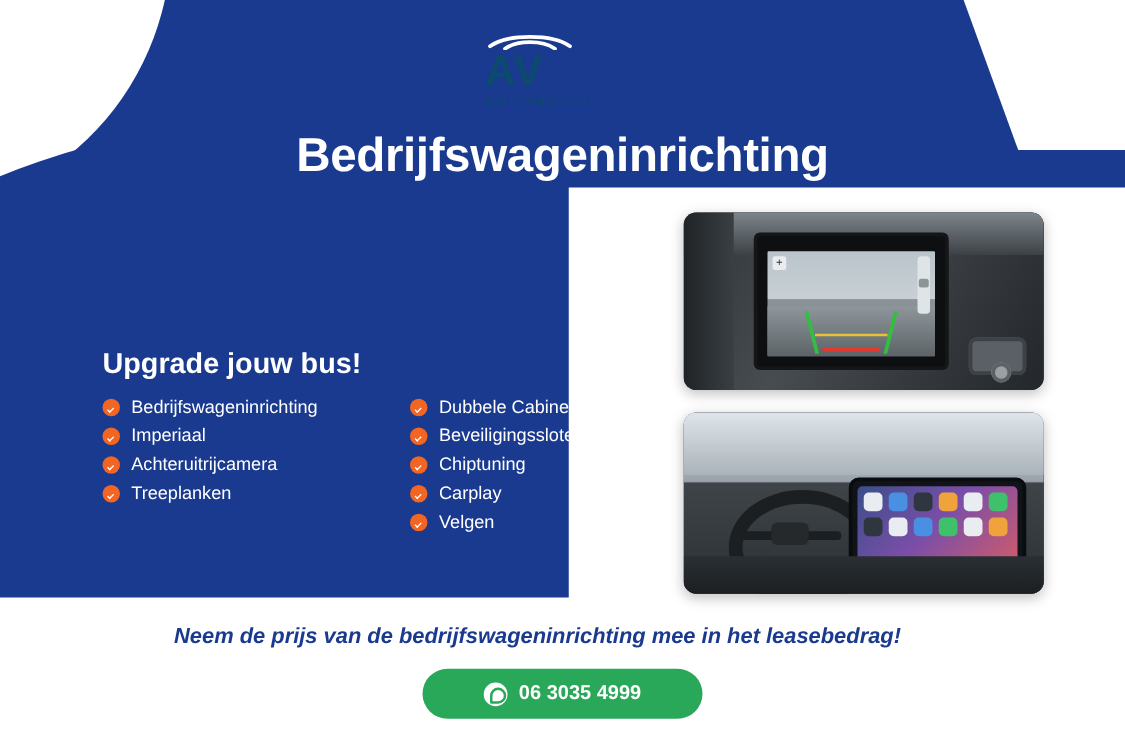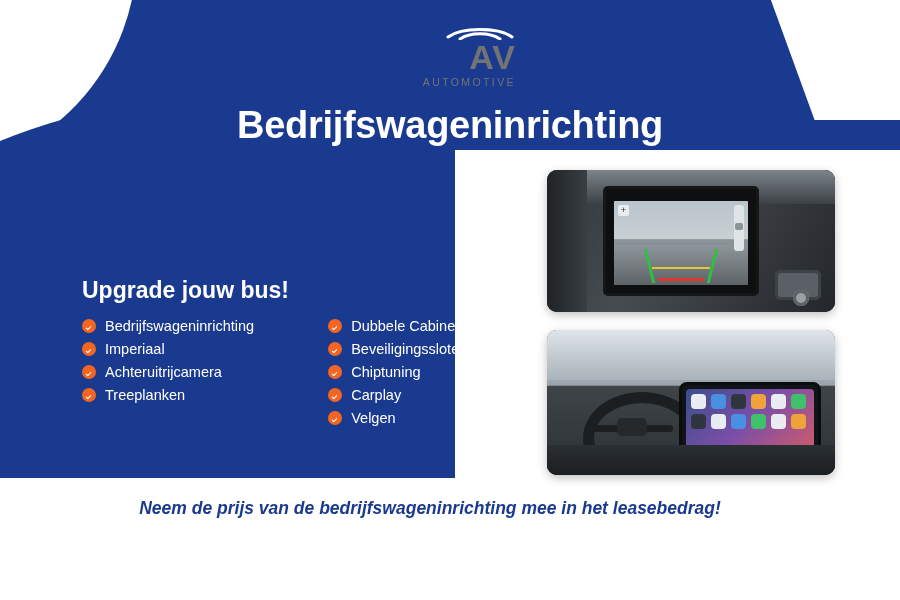--- a/index.html
+++ b/index.html
@@ -88,22 +88,22 @@
     height: 340px;
     background: #ffffff;
   }
 
   
   .logo {
     position: absolute;
     left: 388px;
     top: 26px;
     width: 128px;
-    text-align: right;
-    color: #737373;
+    text-align: left;
+    color: #0c4a6e;
   }
   .logo .arcs {
     display: block;
     height: 14px;
     line-height: 14px;
   }
   .logo .logo-mark {
     font-size: 34px;
     font-weight: bold;
     letter-spacing: 1px;
@@ -472,14 +472,18 @@
         <span class="p2-icon green"></span>
         <span class="p2-icon"></span>
         <span class="p2-icon orange"></span>
       </div>
     </div>
     <div class="p2-dashpad"></div>
   </div>
 
   <div class="tagline">Neem de prijs van de bedrijfswageninrichting mee in het leasebedrag!</div>
 
+  <div class="cta">
+    <span class="wa-icon"></span>
+    <span>06 3035 4999</span>
+  </div>
 
 </div>
 
 </body></html>

